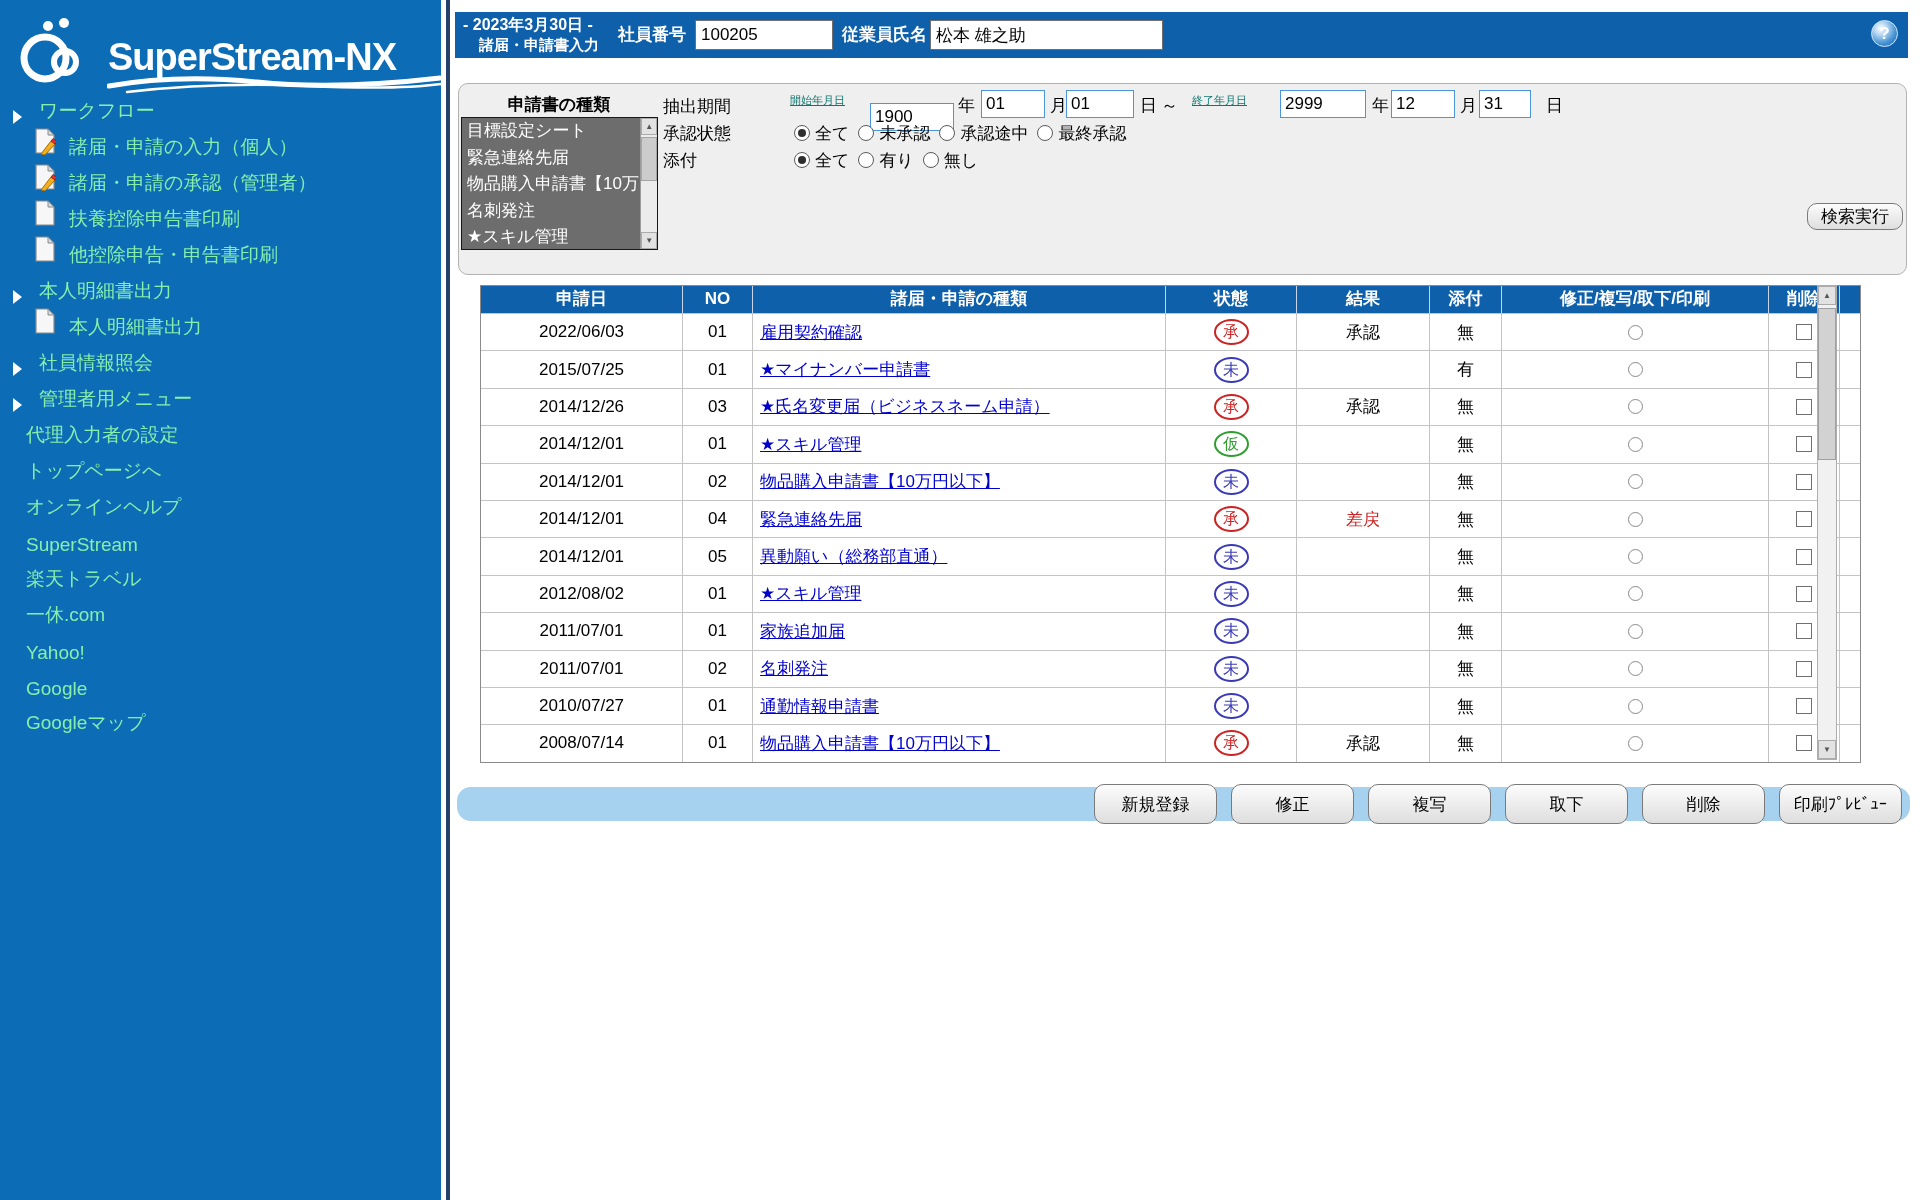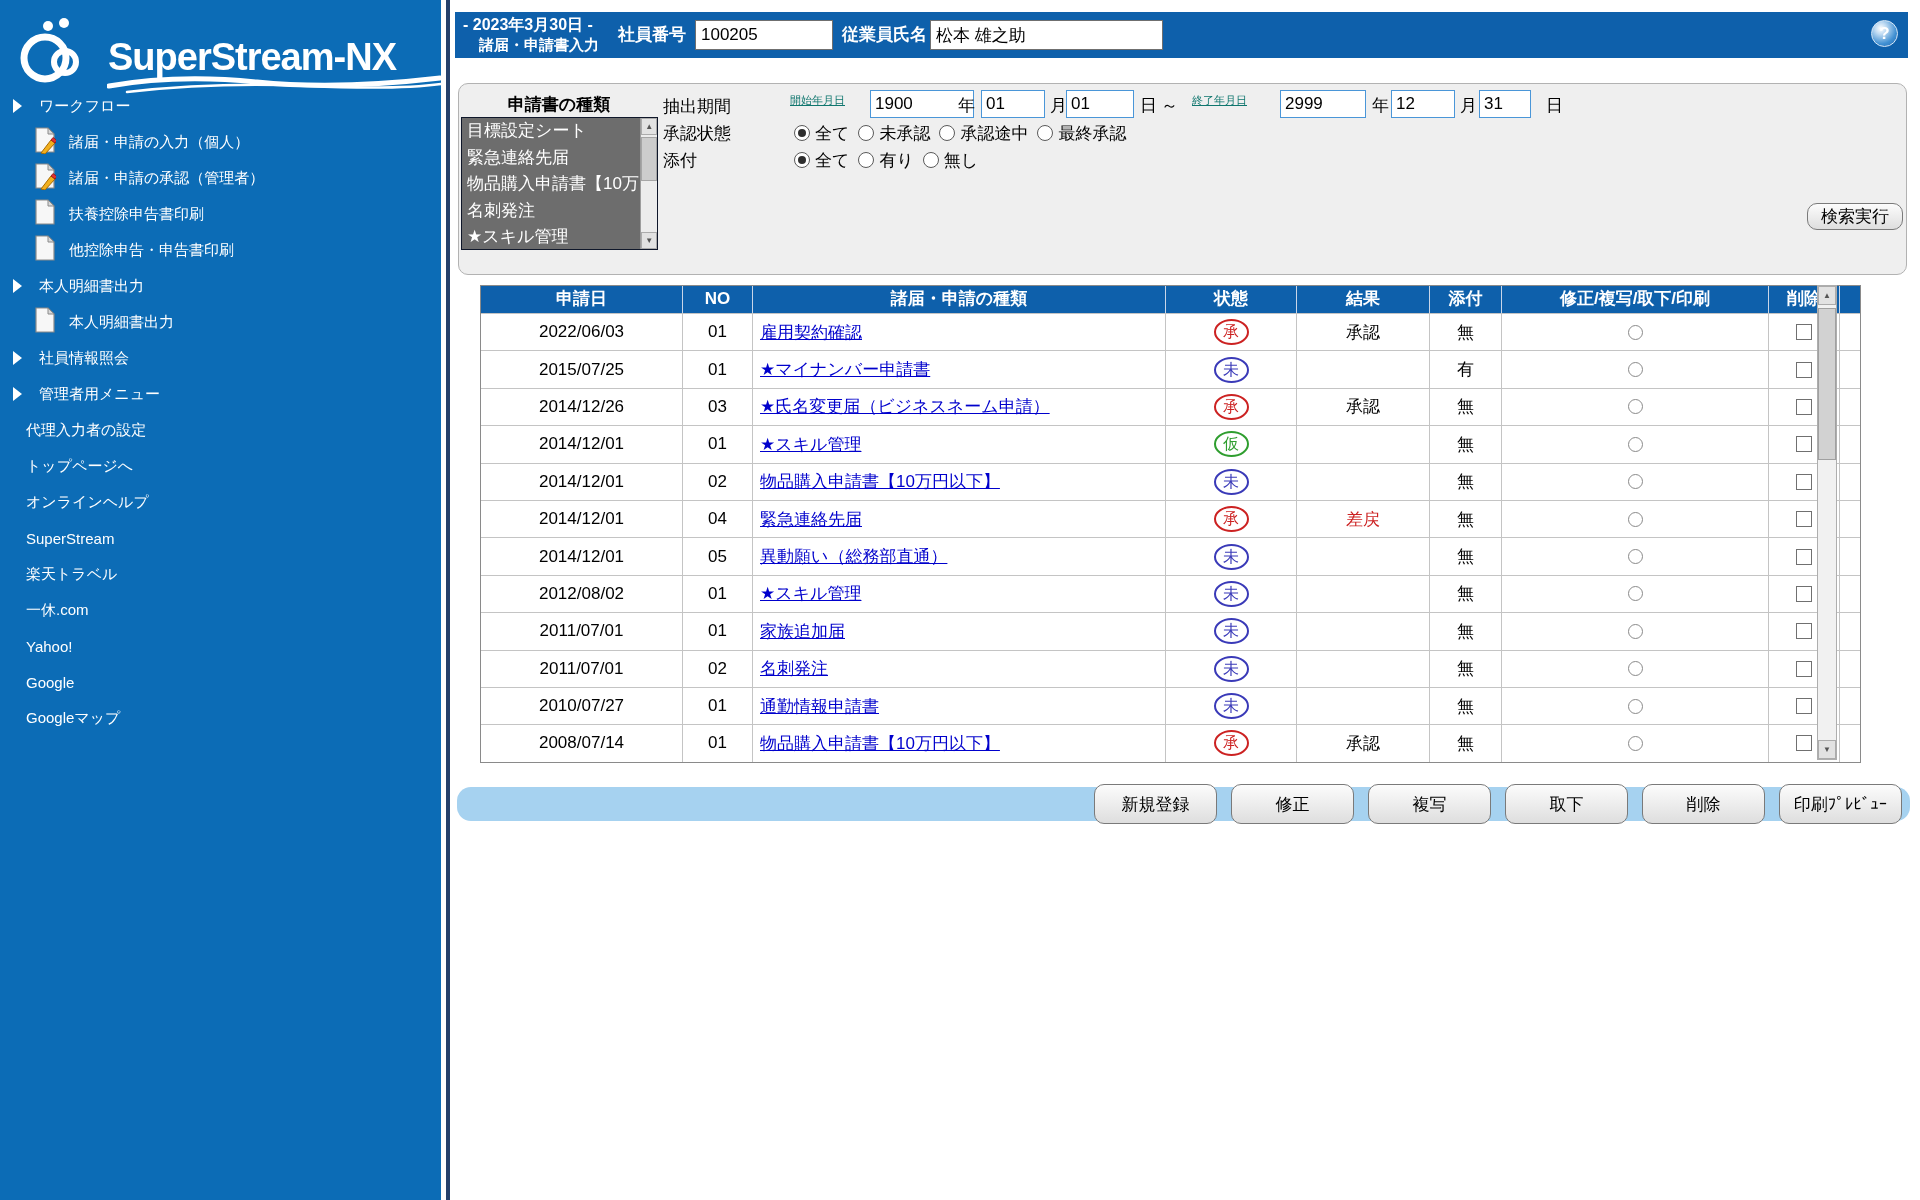--- a/index.html
+++ b/index.html
@@ -6,21 +6,21 @@
   html,body { width:1920px; height:1200px; overflow:hidden; background:#ffffff;
     font-family:"Liberation Sans","DejaVu Sans",sans-serif; }
   .abs { position:absolute; }
 
   
   .sidebar { position:absolute; left:0; top:0; width:441px; height:1200px; background:#0c6cb6; }
   .v-sep  { position:absolute; left:446px; top:0; width:4px; height:1200px; background:#26416b; }
   .logo-wrap { position:absolute; left:12px; top:10px; width:420px; height:86px; }
   .logo-text { position:absolute; left:96px; top:26px; color:#fff; font-size:38px; font-weight:bold; letter-spacing:-1px; }
   .menu { position:absolute; left:0; top:88px; width:441px; }
-  .sb-item { height:36px; display:flex; align-items:center; color:#ffffff; font-size:15px; cursor:pointer; white-space:nowrap; }
+  .sb-item { height:36px; display:flex; align-items:flex-end; color:#86efac; font-size:19px; cursor:pointer; white-space:nowrap; }
   .sb-arrow { width:0; height:0; border-top:7px solid transparent; border-bottom:7px solid transparent;
     border-left:9px solid #ffffff; margin-left:13px; margin-right:17px; flex:none; }
   .sb-ico { margin-left:34px; margin-right:13px; flex:none; }
   .sb-plain { padding-left:26px; }
 
   
   .topbar { position:absolute; left:455px; top:12px; width:1453px; height:46px; background:#0e60ab; }
   .tb-title { position:absolute; left:8px; top:3px; color:#fff; font-weight:bold; font-size:16px; line-height:20px; }
   .tb-title .l2 { padding-left:16px; font-size:15px; }
   .tb-label { position:absolute; top:12px; color:#fff; font-weight:bold; font-size:17px; line-height:22px; }
@@ -211,21 +211,21 @@
       </div>
     <div class="lb-scroll">
       <div class="sc-btn" style="top:0">▲</div>
       <div class="lb-thumb"></div>
       <div class="sc-btn" style="bottom:0">▼</div>
     </div>
   </div>
 
   <div class="p-label" style="left:204px;top:11px">抽出期間</div>
   <div class="date-link" style="left:331px">開始年月日</div>
-  <input class="d-input" style="left: 411px; width: 104px;" value="1900">
+  <input class="d-input" style="left: 411px; width: 84px; margin-top: 13px;" value="1900">
   <div class="d-unit" style="left:499px">年</div>
   <input class="d-input" style="left: 522px; width: 64px;" value="01">
   <div class="d-unit" style="left:591px">月</div>
   <input class="d-input" style="left: 607px; width: 68px;" value="01">
   <div class="d-unit" style="left:681px">日</div>
   <div class="d-unit" style="left:702px">～</div>
   <div class="date-link" style="left:733px">終了年月日</div>
   <input class="d-input" style="left: 821px; width: 86px;" value="2999">
   <div class="d-unit" style="left:913px">年</div>
   <input class="d-input" style="left: 932px; width: 64px;" value="12">

